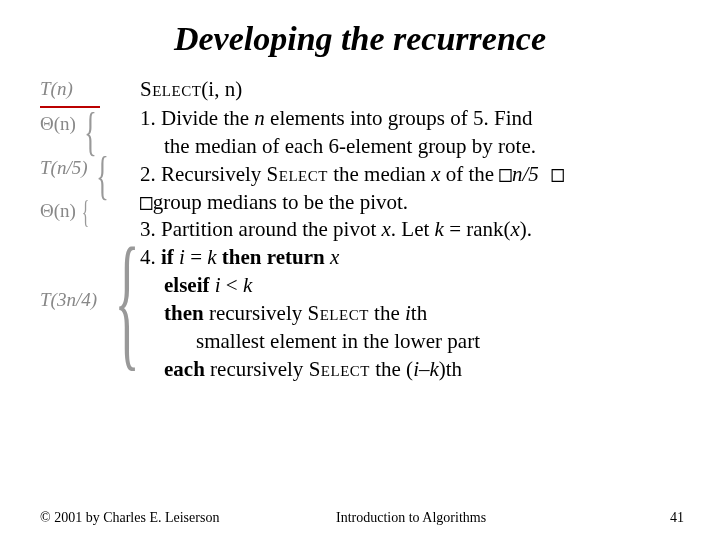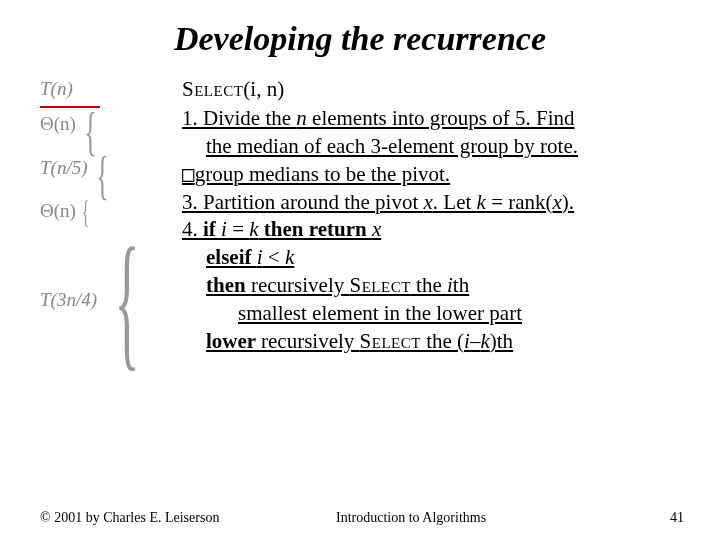--- a/index.html
+++ b/index.html
@@ -48,25 +48,24 @@
     font-size: 150px;
     line-height: 0.75;
     color: #999;
     transform: scaleX(0.35);
     display: inline-block;
     margin-left: -6px;
   }
   .right-col {
     font-size: 21px;
     line-height: 1.28;
-    margin-left: 42px;
   }
   .select-head { margin-bottom: 2px; }
   .smallcaps { font-variant: small-caps; letter-spacing: 0.5px; }
-  .step { margin-bottom: 1px; text-decoration: underline; }
+  .step { margin-bottom: 1px; }
   .indent1 { padding-left: 24px; }
   .indent2 { padding-left: 56px; }
   .footer {
     position: absolute;
     bottom: 14px;
     left: 0;
     width: 100%;
     display: flex;
     font-size: 14px;
     padding: 0 36px 0 40px;
@@ -111,42 +110,45 @@
   </div>
 
   <div class="right-col">
     <div class="select-head">
       <span class="smallcaps">Select</span><span>(i, n)</span>
     </div>
 
     <div class="step">
       <span>1. Divide the </span><i>n</i><span> elements into groups of 5. Find</span>
     </div>
-    <div class="step indent1">the median of each 3-element group by rote.</div>
+    <div class="step indent1">the median of each 6-element group by rote.</div>
 
+    <div class="step">
+      <span>2. Recursively </span><span class="smallcaps">Select</span><span> the median </span><i>x</i><span> of the </span><span class="sq">□</span><i>n/5</i><span class="sq"> □</span>
+    </div>
     <div class="step">
       <span class="sq">□</span><span>group medians to be the pivot.</span>
     </div>
 
     <div class="step">
       <span>3. Partition around the pivot </span><i>x</i><span>. Let </span><i>k</i><span> = rank(</span><i>x</i><span>).</span>
     </div>
 
     <div class="step">
       <span>4.  </span><b>if </b><i>i</i><span> = </span><i>k</i><b> then return </b><i>x</i>
     </div>
     <div class="step indent1">
       <b>elseif </b><i>i</i><span> &lt; </span><i>k</i>
     </div>
     <div class="step indent1">
       <b>then </b><span>recursively </span><span class="smallcaps">Select</span><span> the </span><i>i</i><span>th</span>
     </div>
     <div class="step indent2">smallest element in the lower part</div>
     <div class="step indent1">
-      <b>lower </b><span>recursively </span><span class="smallcaps">Select</span><span> the (</span><i>i</i><span>–</span><i>k</i><span>)th</span>
+      <b>each </b><span>recursively </span><span class="smallcaps">Select</span><span> the (</span><i>i</i><span>–</span><i>k</i><span>)th</span>
     </div>
   </div>
 </div>
 
 <div class="footer">
   <div class="copy">© 2001 by Charles E. Leiserson</div>
   <div class="book">Introduction to Algorithms</div>
   <div class="page">41</div>
 </div>
 

